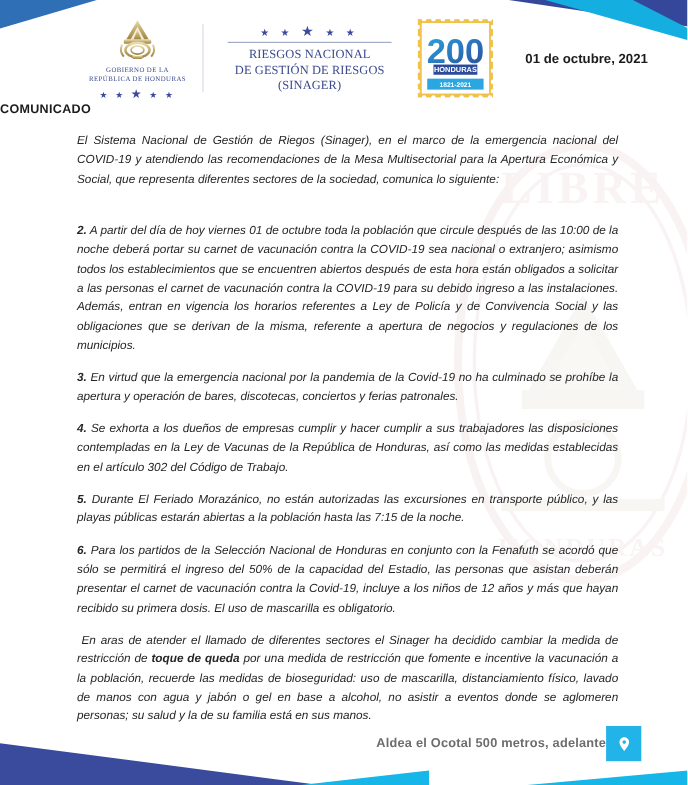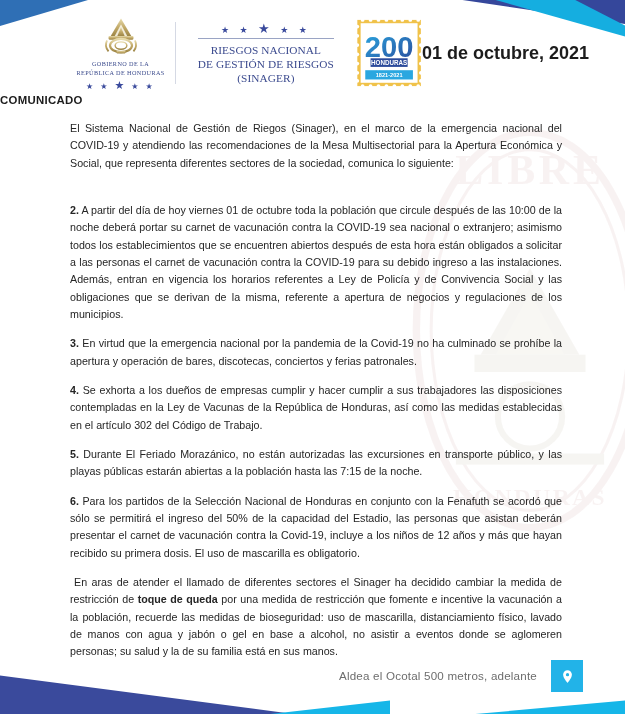--- a/index.html
+++ b/index.html
@@ -153,21 +153,21 @@
 
   .bicent {
     margin-left: 14px;
     width: 72px;
     height: 74px;
   }
   .bicent svg { width: 100%; height: 100%; }
 
   .doc-date {
     margin-left: auto;
-    font-size: 18px;
+    font-size: 12px;
     font-weight: bold;
     color: #1c1c1c;
     padding-right: 8px;
     white-space: nowrap;
   }
 
   
   .comunicado {
     position: relative;
     z-index: 5;
@@ -176,20 +176,21 @@
     font-weight: bold;
     color: #1c1c1c;
     letter-spacing: 0.3px;
     margin-top: 2px;
   }
 
   .content {
     position: relative;
     z-index: 5;
     padding: 14px 63px 0 70px;
+    font-style: italic;
   }
 
   .para {
     font-size: 10.7px;
     line-height: 1.62;
     color: #252525;
     text-align: justify;
     margin-bottom: 13px;
   }
   .para b { font-weight: bold; }
@@ -198,21 +199,21 @@
   .para.lead { text-indent: 4px; }
 
   
   .footer {
     position: absolute;
     bottom: 22px;
     right: 42px;
     z-index: 6;
     display: flex;
     align-items: center;
-    gap: 14px;
+    font-weight: bold;
   }
   .footer-addr {
     text-align: right;
     font-size: 11.6px;
     line-height: 1.55;
     color: #6d6d6d;
     letter-spacing: 0.2px;
   }
   .pin-box {
     width: 32px;

